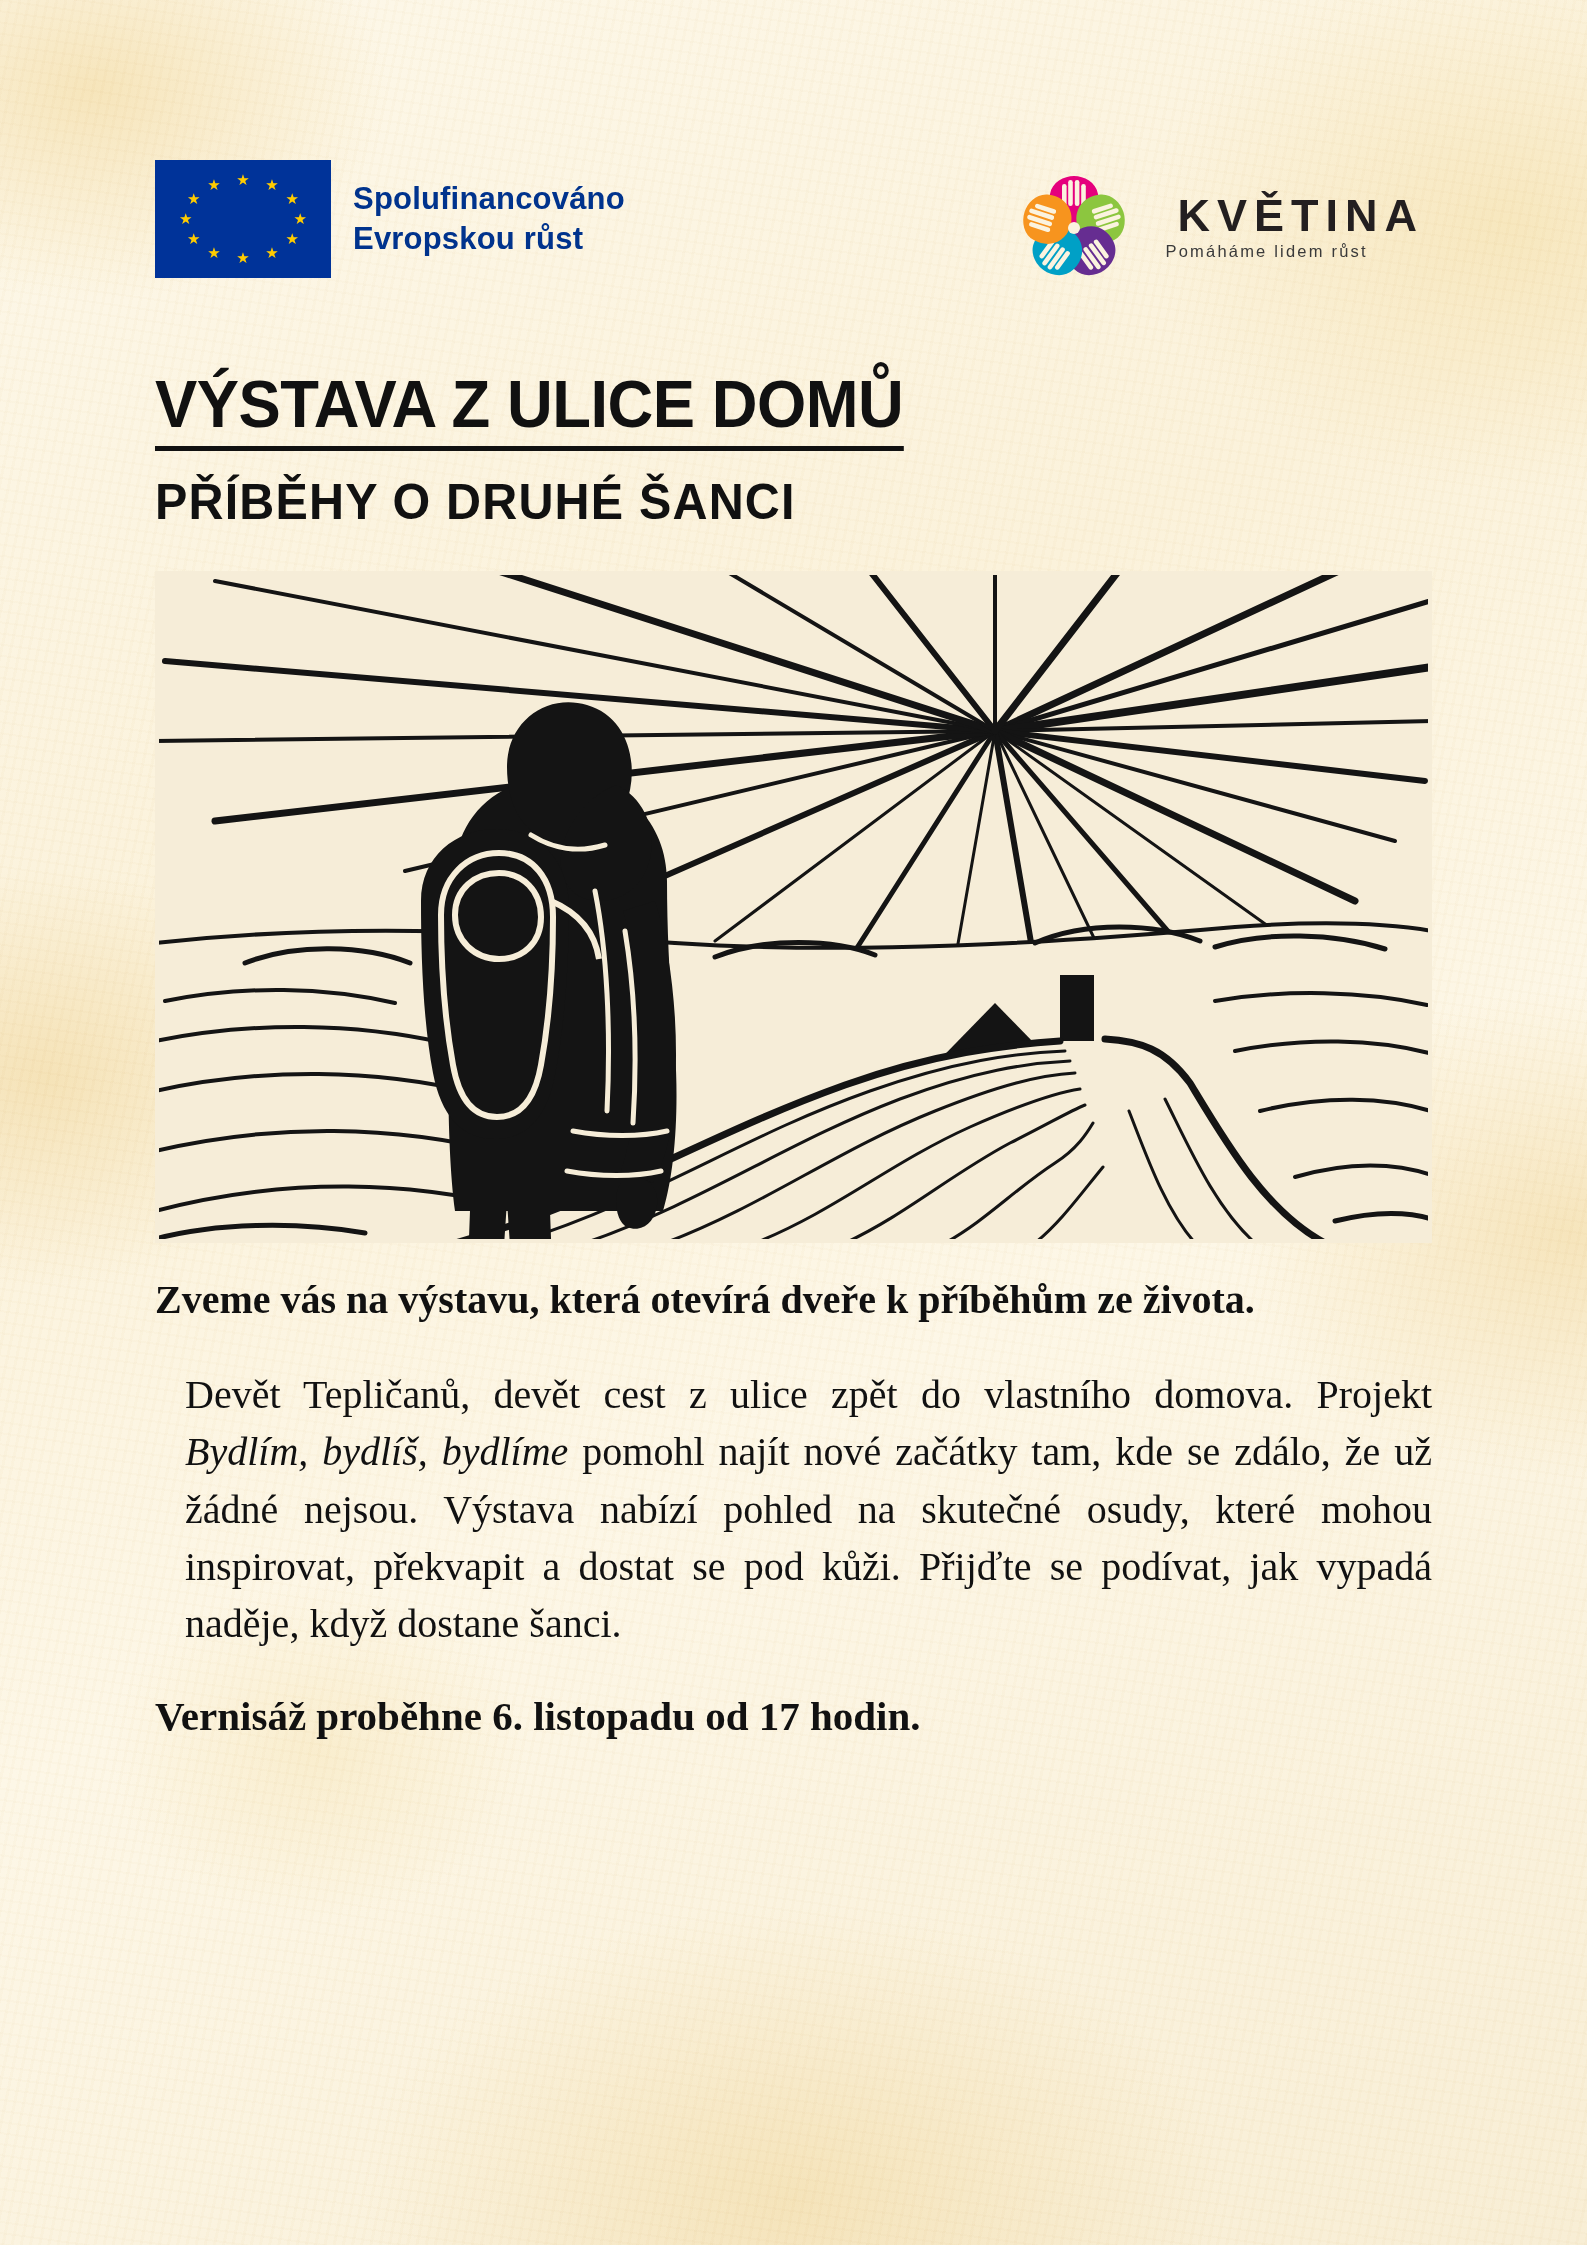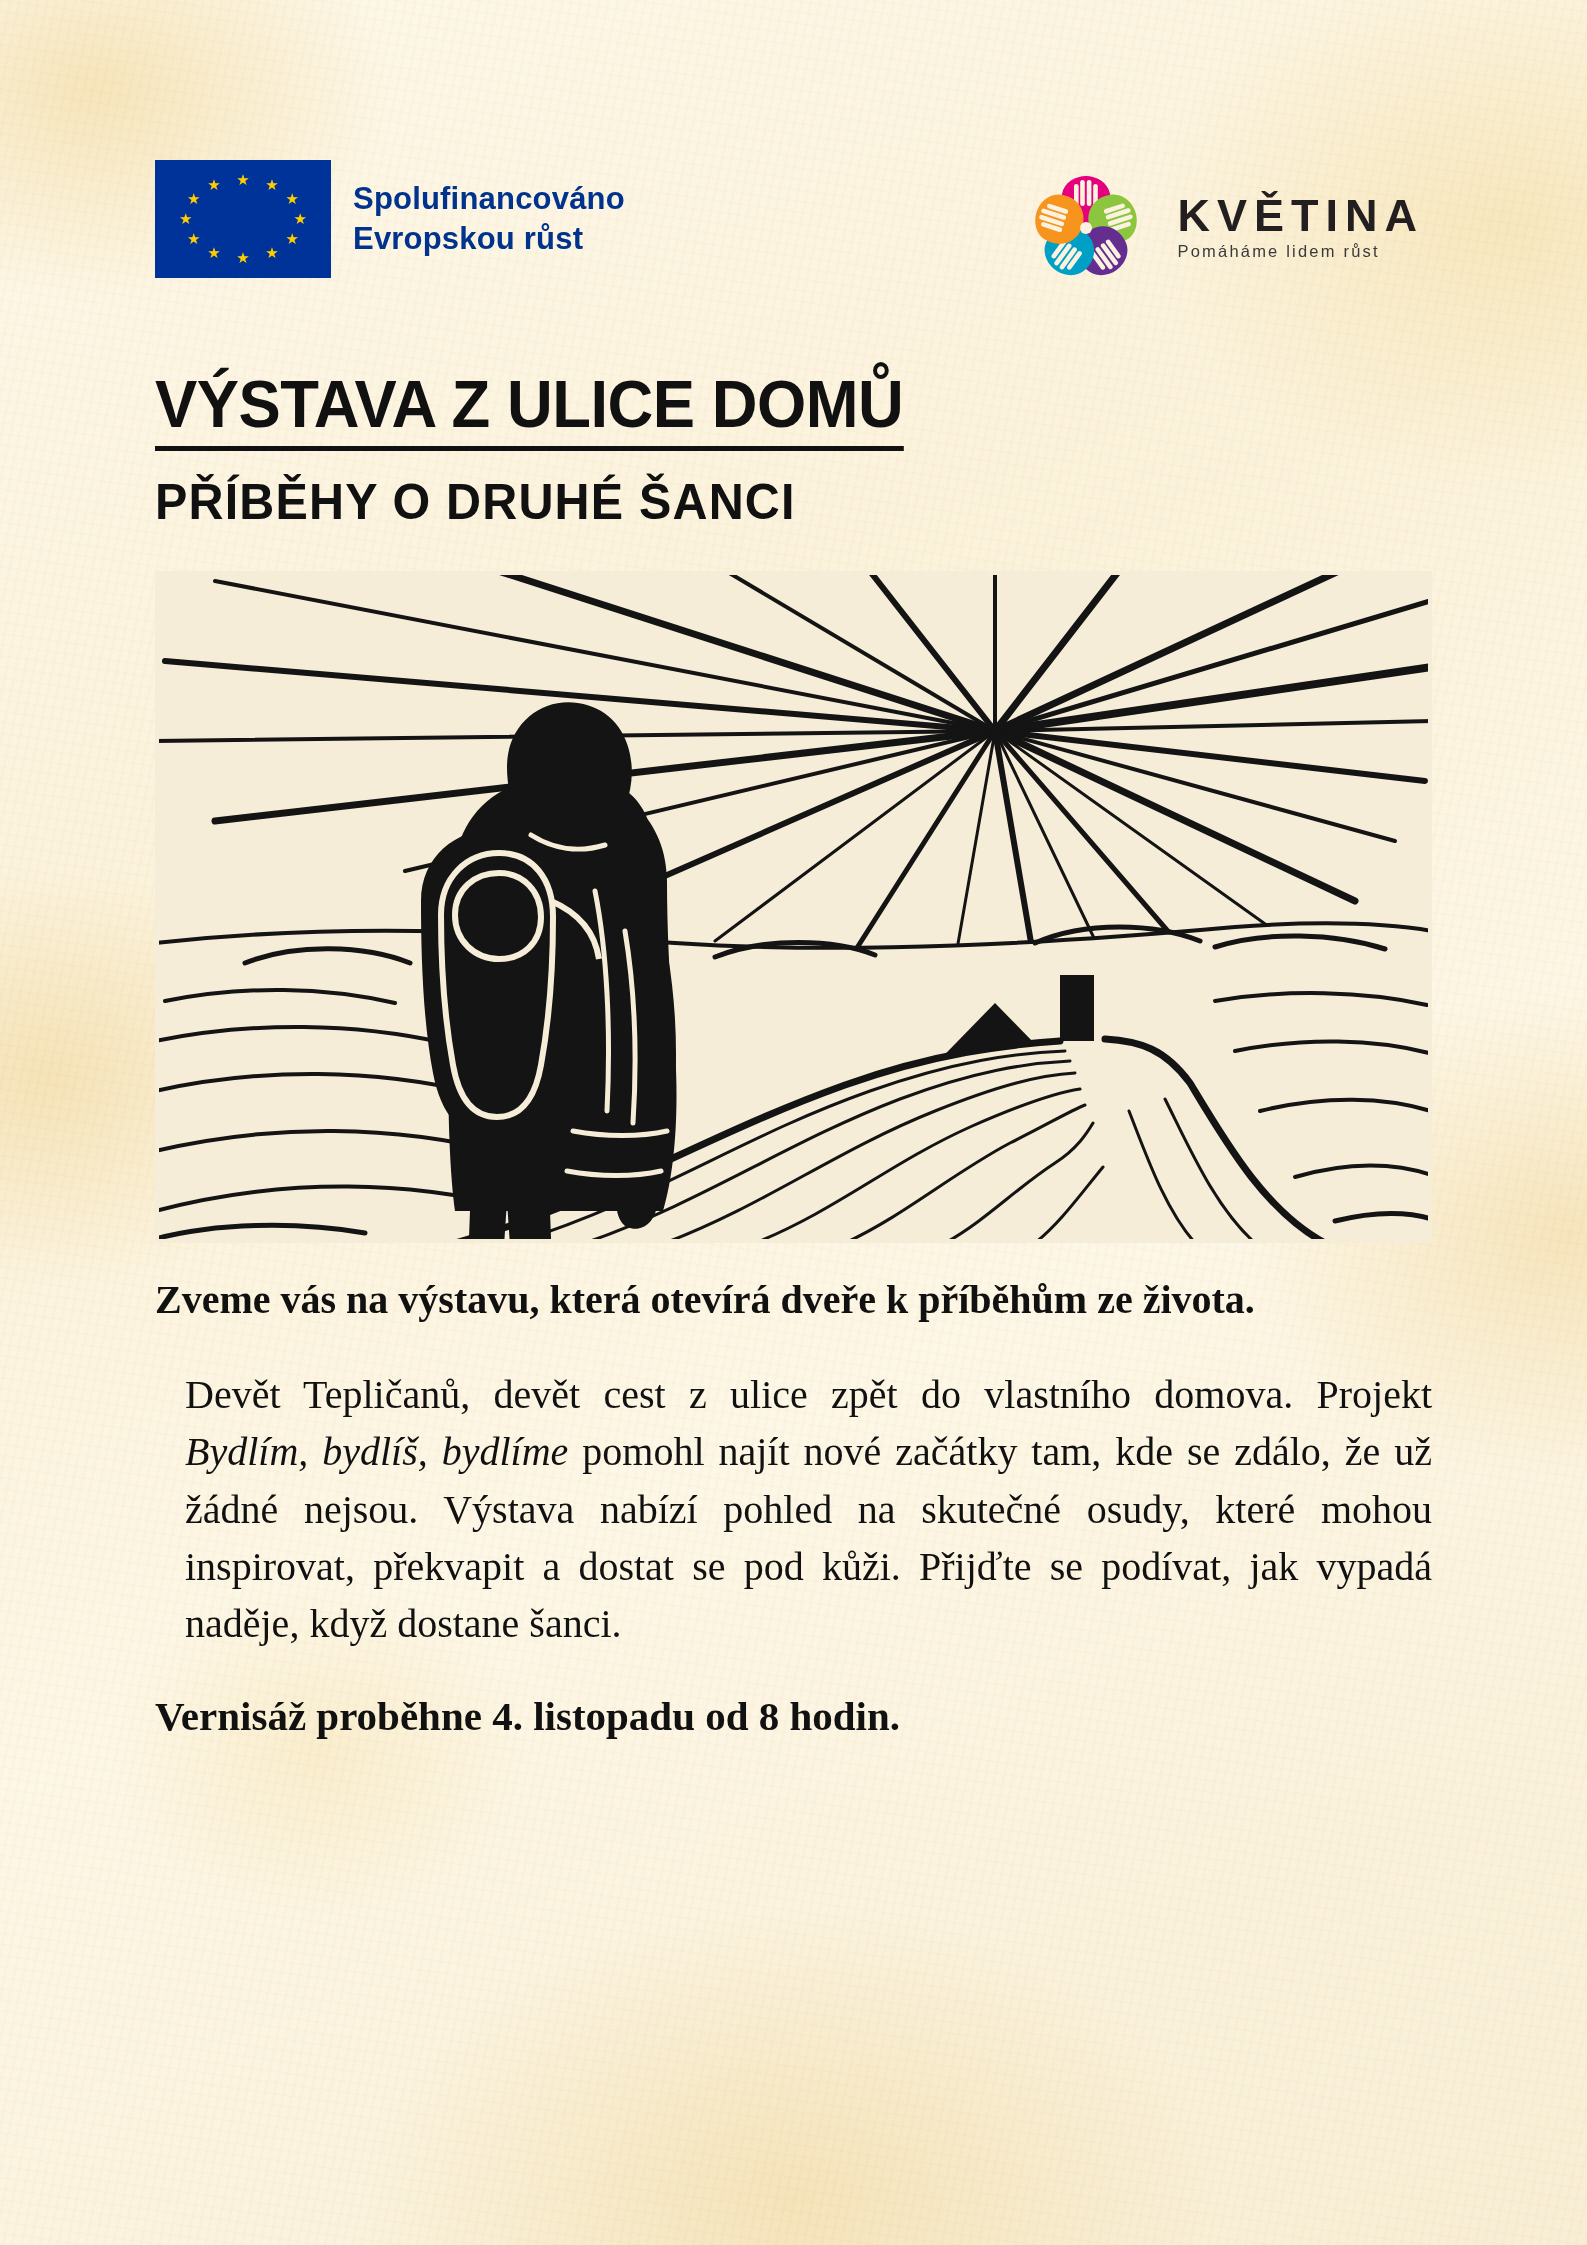--- a/index.html
+++ b/index.html
@@ -93,20 +93,21 @@
   }
   .kvetina-mark { width: 130px; height: 122px; flex: none; }
   .kvetina-words { display: flex; flex-direction: column; }
   .kvetina-name {
     font-family: "Liberation Sans", sans-serif;
     font-weight: bold;
     font-size: 45px;
     letter-spacing: 7px;
     color: #231f20;
     line-height: 1;
+    margin-left: 12px;
   }
   .kvetina-tag {
     font-family: "Liberation Sans", sans-serif;
     font-size: 16.5px;
     letter-spacing: 2.2px;
     color: #3a3a3a;
     margin-top: 4px;
   }
 
   
@@ -439,16 +440,16 @@
         </g>
       </svg>
     </div>
 
     
 
     <p class="lead">Zveme vás na výstavu, která otevírá dveře k příběhům ze života.</p>
 
     <p class="para"><span>Devět Tepličanů, devět cest z ulice zpět do vlastního domova. Projekt </span><em>Bydlím, bydlíš, bydlíme</em><span> pomohl najít nové začátky tam, kde se zdálo, že už žádné nejsou. Výstava nabízí pohled na skutečné osudy, které mohou inspirovat, překvapit a dostat se pod kůži. Přijďte se podívat, jak vypadá naděje, když dostane šanci.</span></p>
 
-    <p class="closing">Vernisáž proběhne 4. listopadu od 8 hodin.</p>
+    <p class="closing">Vernisáž proběhne 6. listopadu od 17 hodin.</p>
 
   </div>
 </div>
 
 </body></html>

